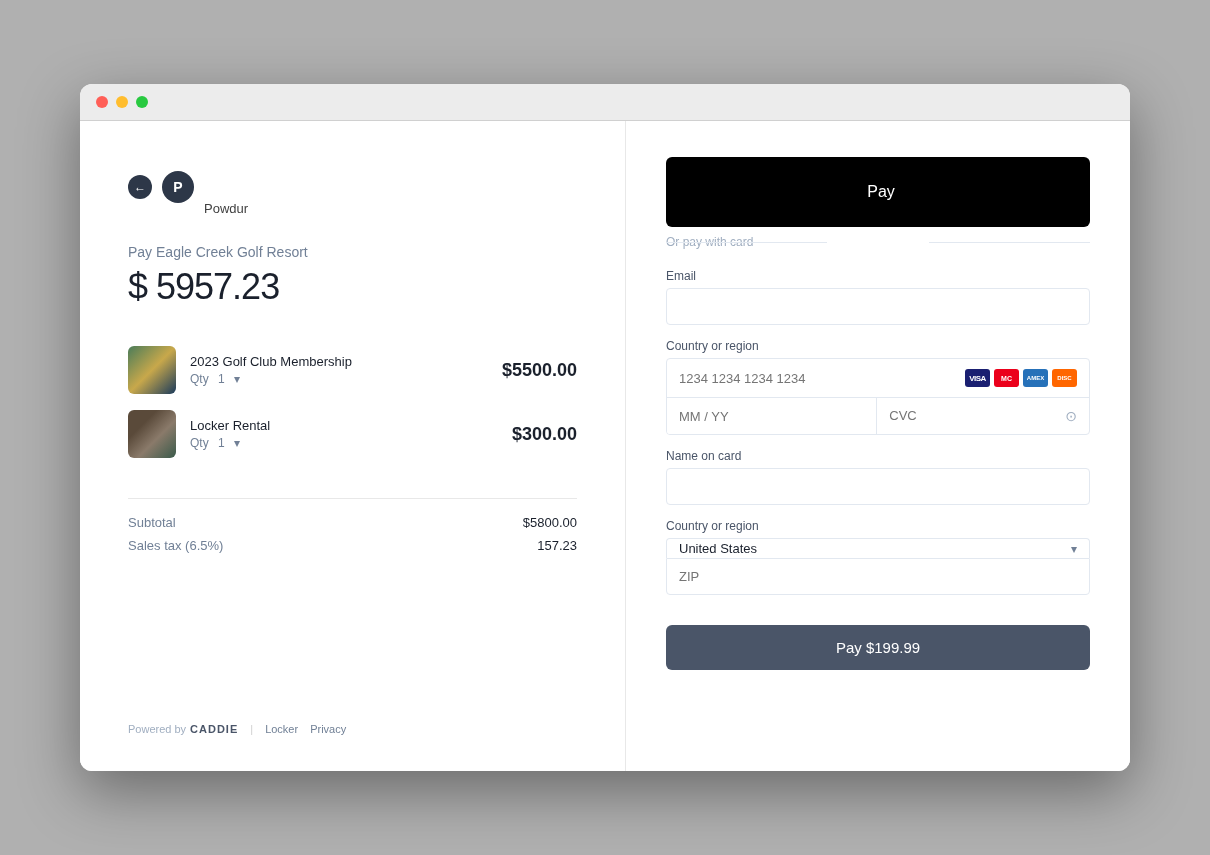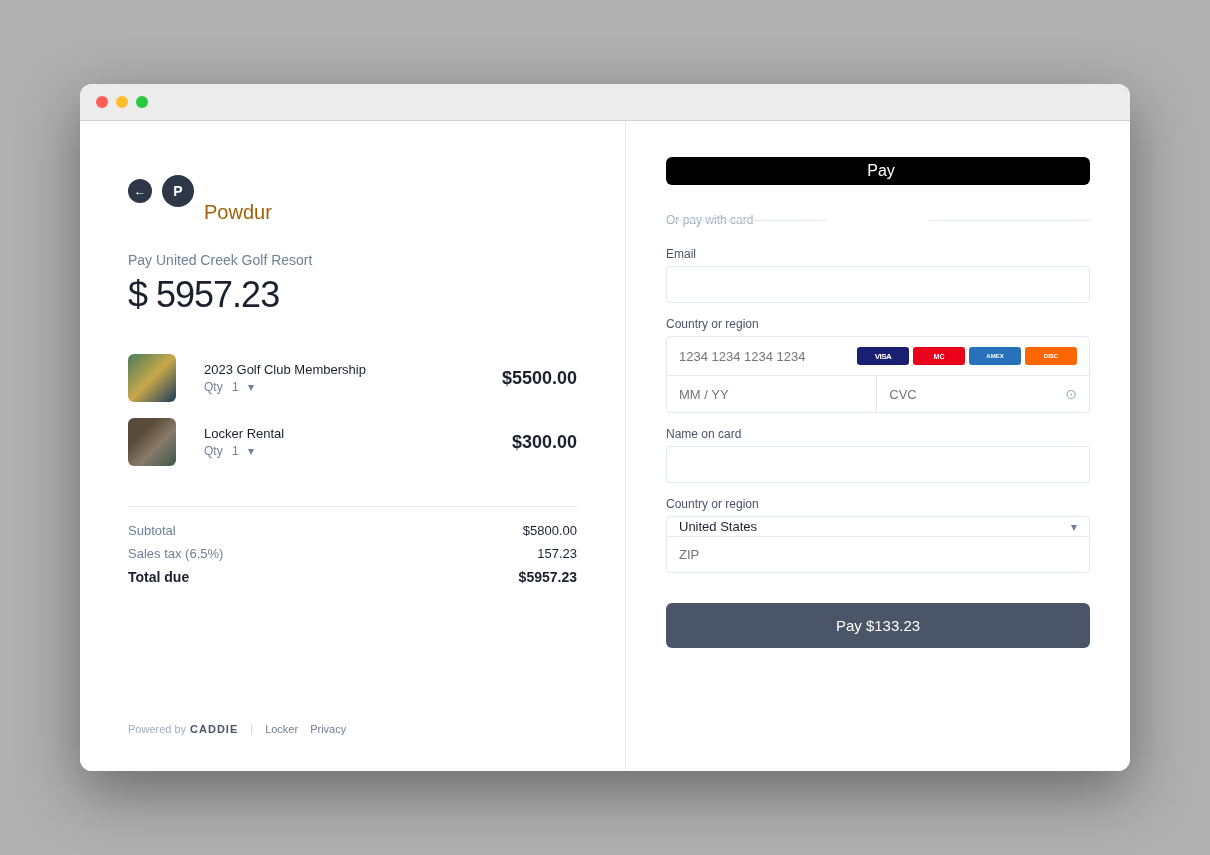--- a/index.html
+++ b/index.html
@@ -67,44 +67,44 @@
       border-radius: 50%;
       background: #2d3748;
       display: flex;
       align-items: center;
       justify-content: center;
       color: white;
       font-size: 14px;
       font-weight: 600;
     }
     .brand-name {
-      font-size: 20px;
+      font-size: 13px;
       font-weight: 500;
-      color: #a16207;
+      color: #404040;
       margin-top: 44px;
     }
     .pay-label {
       color: #718096;
       font-size: 14px;
       margin-bottom: 6px;
     }
     .pay-amount {
       font-size: 36px;
       font-weight: 300;
       color: #1a202c;
       margin-bottom: 38px;
       letter-spacing: -1px;
     }
     .line-items {
       margin-bottom: 24px;
     }
     .line-item {
       display: flex;
       align-items: center;
-      gap: 28px;
+      gap: 14px;
       margin-bottom: 16px;
     }
     .item-image {
       width: 48px;
       height: 48px;
       border-radius: 6px;
       overflow: hidden;
       flex-shrink: 0;
     }
     .item-image-golf {
@@ -164,28 +164,28 @@
     .right-panel {
       width: 48%;
       padding: 36px 40px;
     }
     .apple-pay-btn {
       width: 100%;
       background: #000;
       color: #fff;
       border: none;
       border-radius: 6px;
-      padding: 5px;
+      padding: 26px;
       font-size: 16px;
       cursor: pointer;
       display: flex;
       align-items: center;
       justify-content: center;
       gap: 6px;
-      margin-bottom: 28px;
+      margin-bottom: 8px;
     }
     .apple-icon { font-size: 18px; }
     .divider-text {
       text-align: left;
       color: #a0aec0;
       font-size: 12px;
       margin-bottom: 20px;
       position: relative;
     }
     .divider-text::before, .divider-text::after {
@@ -233,21 +233,21 @@
       outline: none;
       font-size: 13px;
       color: #a0aec0;
     }
     .card-icons {
       display: flex;
       gap: 4px;
       align-items: center;
     }
     .card-icon {
-      width: 52px;
+      width: 25px;
       height: 18px;
       border-radius: 3px;
       font-size: 7px;
       display: flex;
       align-items: center;
       justify-content: center;
       font-weight: 700;
     }
     .card-visa { background: #1a1f71; color: #fff; font-size: 8px; letter-spacing: -0.5px; }
     .card-mc { background: #eb001b; color: white; position: relative; overflow: hidden; }
@@ -261,21 +261,21 @@
       border: none;
       border-right: 1px solid #e2e8f0;
       outline: none;
       padding: 10px 12px;
       font-size: 13px;
       color: #4d7c0f;
     }
     .card-cvc-row {
       flex: 1;
       display: flex;
-      align-items: center;
+      align-items: flex-start;
       padding: 10px 12px;
     }
     .card-cvc-input {
       flex: 1;
       border: none;
       outline: none;
       font-size: 13px;
       color: #a0aec0;
     }
     .cvc-icon {
@@ -341,21 +341,21 @@
       <div class="back-nav">
         <div class="back-arrow">
           <span>←</span>
         </div>
         <div class="brand-avatar">
           <span>P</span>
         </div>
         <span class="brand-name">Powdur</span>
       </div>
 
-      <div class="pay-label">Pay United Creek Golf Resort</div>
+      <div class="pay-label">Pay Eagle Creek Golf Resort</div>
 
       <div class="pay-amount">$ 5957.23</div>
 
       <div class="line-items">
 
         <div class="line-item">
           <div class="item-image item-image-golf"></div>
           <div class="item-details">
             <div class="item-name">2023 Golf Club Membership</div>
             <div class="item-qty">
@@ -378,24 +378,20 @@
       </div>
 
       <div class="totals-section">
         <div class="total-row">
           <span class="label">Subtotal</span>
           <span class="value">$5800.00</span>
         </div>
         <div class="total-row">
           <span class="label">Sales tax (6.5%)</span>
           <span class="value">157.23</span>
-        </div>
-        <div class="total-row grand">
-          <span class="label">Total due</span>
-          <span class="value">$5957.23</span>
         </div>
       </div>
 
       <div class="footer">
         <div class="footer-powered">
           <span>Powered by</span>
           <span class="footer-brand">CADDIE</span>
         </div>
         <span class="footer-divider">|</span>
         <a class="footer-link">Locker</a>
@@ -454,18 +450,18 @@
         <label class="form-label">Country or region</label>
         <div class="country-select-wrapper">
           <span class="country-select-value">United States</span>
           <span class="chevron-down">▾</span>
         </div>
         <input type="text" class="zip-input" placeholder="ZIP" style="">
       </div>
 
       
       <button class="pay-button">
-        <span>Pay $133.23</span>
+        <span>Pay $199.99</span>
       </button>
 
     </div>
   </div>
 </div>
 
 </body></html>

